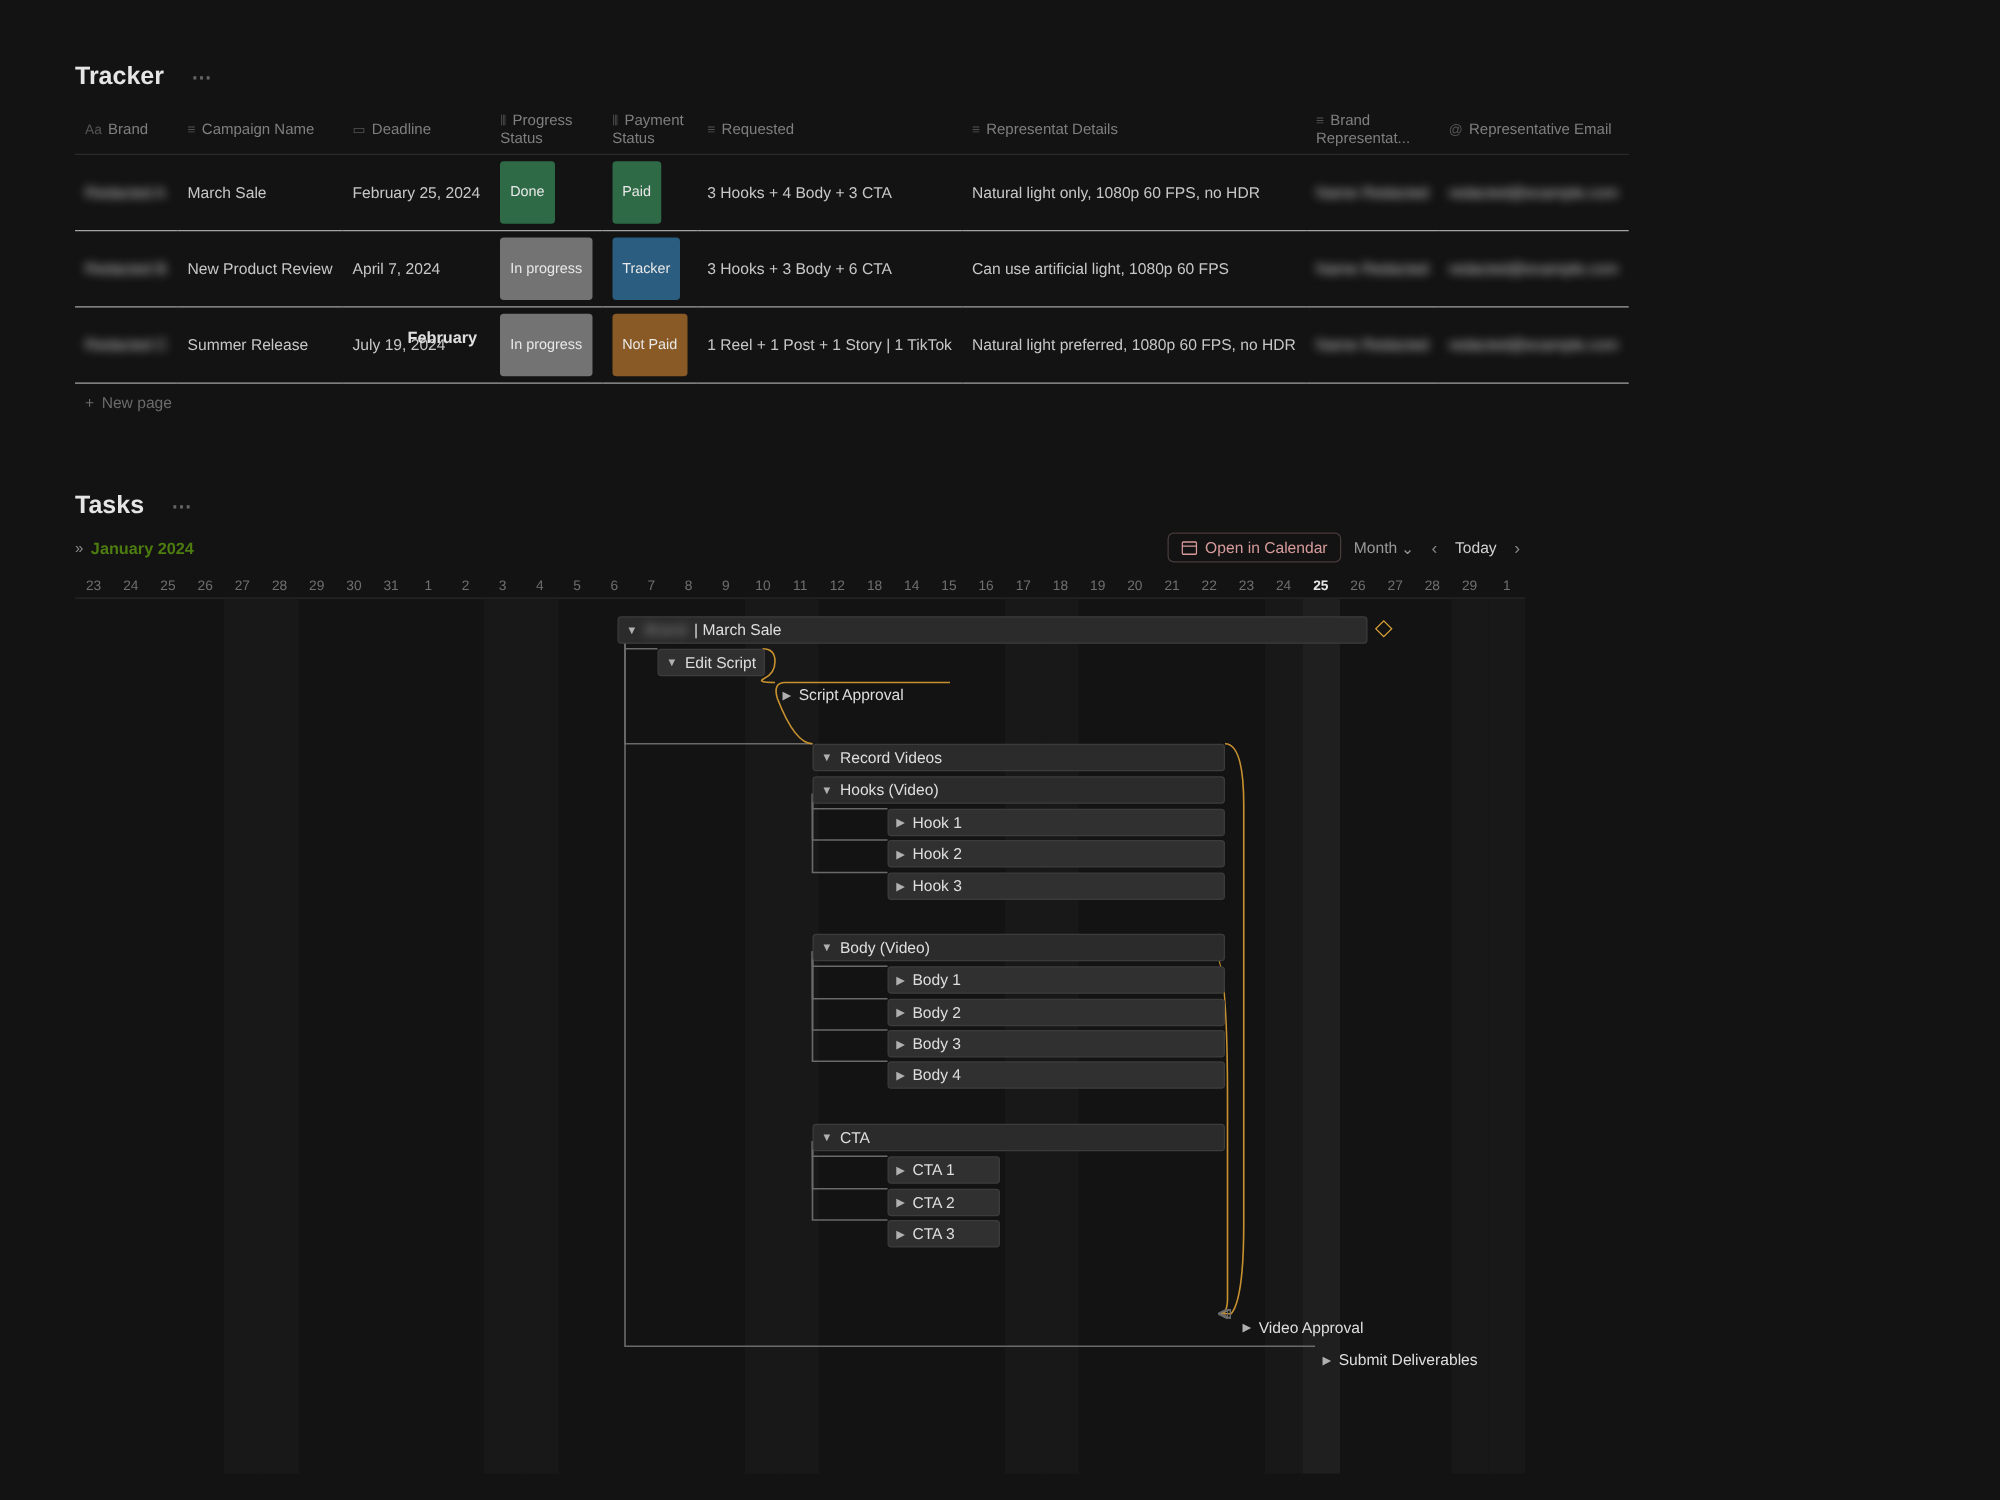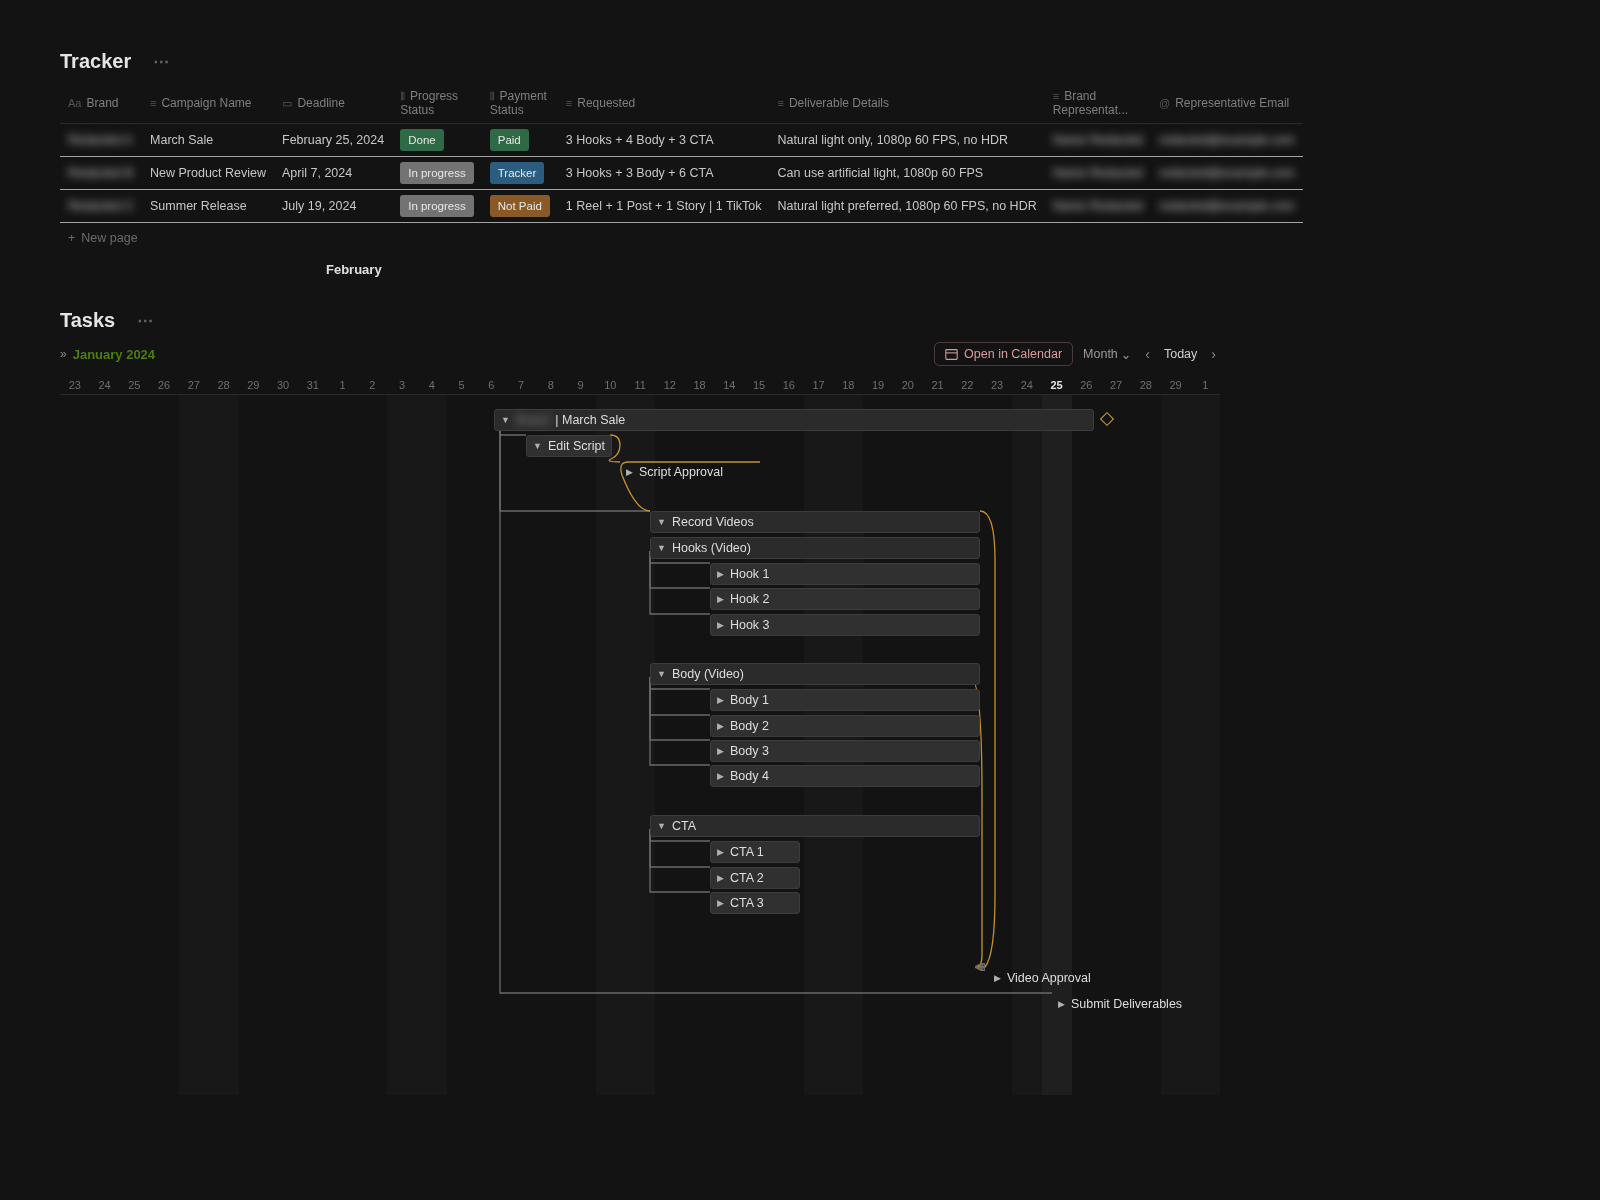--- a/index.html
+++ b/index.html
@@ -4,21 +4,21 @@
 <style>
 *{margin:0;padding:0;box-sizing:border-box}
 body{background:#131313;color:#b8b8b8;font-family:-apple-system,"Segoe UI",sans-serif;font-size:12.5px;width:1600px;height:1200px;overflow:hidden;padding:50px 0 0 60px;position:relative}
 h2.section-title{color:#e5e5e5;font-size:20px;font-weight:600;margin-bottom:10px;display:flex;align-items:center;gap:22px}
 .dots{color:#666;font-size:16px;letter-spacing:1px;cursor:pointer}
 .tracker-table{width:1160px;border-collapse:collapse}
 .tracker-table th{text-align:left;font-weight:400;color:#7f7f7f;padding:6px 8px;font-size:12px;border-bottom:1px solid #2b2b2b}
 .tracker-table th .hicon{display:inline-block;margin-right:5px;opacity:.6;font-size:11px}
 .tracker-table td{padding:5px 8px;border-bottom:1px solid #a3a3a3;color:#c7c7c7;font-size:12.5px;white-space:nowrap;overflow:hidden;text-overflow:ellipsis}
 .blurcell{filter:blur(4px);color:#888}
-.tag{display:inline-block;border-radius:3px;padding:5px 8px;font-size:11.5px;color:#e8e8e8}
+.tag{display:inline-block;border-radius:3px;padding:19px 8px;font-size:11.5px;color:#e8e8e8}
 .tag.done{background:#2f6a47}
 .tag.paid{background:#2f6a47}
 .tag.inprog{background:#737373}
 .tag.pending{background:#2a5d80}
 .tag.notpaid{background:#8a5a26}
 .newpage{padding:8px;color:#6a6a6a;font-size:12.5px;cursor:pointer}
 .newpage span{margin-right:6px}
 .tasks{margin-top:56px}
 .timeline-header{display:flex;align-items:center;justify-content:space-between;width:1160px;margin-top:6px}
 .tl-left{display:flex;align-items:center;gap:6px}
@@ -67,21 +67,21 @@
 
 <table class="tracker-table">
 <thead>
 <tr>
 <th class="col-brand"><span class="hicon">Aa</span><span>Brand</span></th>
 <th class="col-camp"><span class="hicon">≡</span><span>Campaign Name</span></th>
 <th class="col-dead"><span class="hicon">▭</span><span>Deadline</span></th>
 <th class="col-prog"><span class="hicon">⦀</span><span>Progress Status</span></th>
 <th class="col-pay"><span class="hicon">⦀</span><span>Payment Status</span></th>
 <th class="col-req"><span class="hicon">≡</span><span>Requested</span></th>
-<th class="col-deliv"><span class="hicon">≡</span><span>Deliverable Details</span></th>
+<th class="col-deliv"><span class="hicon">≡</span><span>Representat Details</span></th>
 <th class="col-rep"><span class="hicon">≡</span><span>Brand Representat...</span></th>
 <th class="col-email"><span class="hicon">@</span><span>Representative Email</span></th>
 </tr>
 </thead>
 <tbody id="trackerbody">
       <tr>
         <td class="blurcell">Redacted A</td>
         <td>March Sale</td>
         <td>February 25, 2024</td>
         <td><span class="tag done">Done</span></td>

